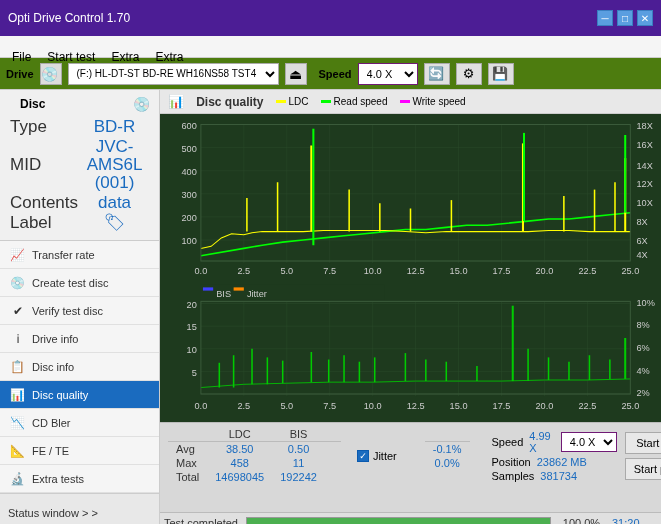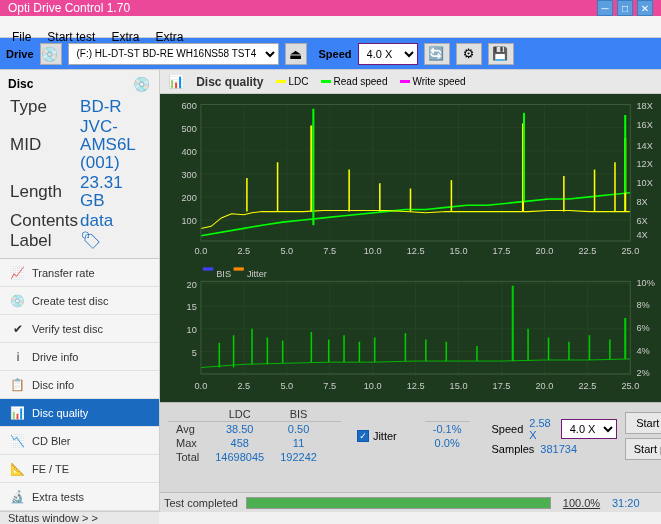--- a/index.html
+++ b/index.html
@@ -7,23 +7,23 @@
       font-family: 'Segoe UI', Tahoma, Geneva, Verdana, sans-serif;
       font-size: 11px;
       background: #f0f0f0;
       width: 661px;
       height: 524px;
       overflow: hidden;
     }
 
     
     .title-bar {
-      background: #ec4899;
+      background: #4c1d95;
       color: white;
-      height: 16px;
+      height: 36px;
       display: flex;
       align-items: center;
       justify-content: space-between;
       padding: 4px 8px;
     }
     .title-bar-title {
       font-size: 12px;
       font-weight: normal;
     }
     .title-bar-controls {
@@ -54,21 +54,21 @@
     }
     .menu-item {
       padding: 2px 8px;
       font-size: 12px;
       cursor: pointer;
       margin-top: 20px;
     }
 
     
     .drive-bar {
-      background: #3b82f6;
+      background: #4d7c0f;
       border-bottom: 1px solid #ccc;
       height: 32px;
       display: flex;
       align-items: center;
       padding: 0 6px;
       gap: 6px;
     }
     .drive-label {
       font-size: 11px;
       font-weight: bold;
@@ -141,21 +141,21 @@
       justify-content: space-between;
       margin-bottom: 4px;
     }
     .disc-info-icon {
       font-size: 14px;
       color: #555;
     }
     .disc-table { width: 100%; }
     .disc-table tr td { font-size: 17px; line-height: 18px; }
     .disc-table td:first-child { color: #333; }
-    .disc-table td:last-child { color: #1a6bbf; text-align: left; }
+    .disc-table td:last-child { color: #1a6bbf; text-align: center; }
 
     
     .nav-items { flex: 1; }
     .nav-item {
       height: 28px;
       display: flex;
       align-items: center;
       padding: 0 10px;
       cursor: pointer;
       font-size: 11px;
@@ -402,36 +402,32 @@
   <div class="drive-action-btn">⚙</div>
   <div class="drive-action-btn">💾</div>
 </div>
 
 <div class="main-container">
 
   <div class="sidebar">
 
     <div class="disc-info-panel">
       <div class="disc-info-header">
-        <span style="font-weight:bold;font-size:12px;">Disc</span>
+        <span style="font-weight:bold;font-size:12px;margin-left:12px;">Disc</span>
         <span class="disc-info-icon">💿</span>
       </div>
       <table class="disc-table">
         <tbody>
             <tr>
           <td>Type</td>
           <td>BD-R</td>
         </tr>
         <tr>
           <td>MID</td>
           <td>JVC-AMS6L (001)</td>
-        </tr>
-        <tr>
-          <td>Length</td>
-          <td>23.31 GB</td>
         </tr>
         <tr>
           <td>Contents</td>
           <td>data</td>
         </tr>
         <tr>
           <td>Label</td>
           <td>🏷</td>
         </tr>
       </tbody>
@@ -709,24 +705,28 @@
             </tr>
             <tr>
               <td></td>
             </tr>
           </tbody>
         </table>
 
         <div class="speed-info" style="margin-left:14px;">
           <div class="speed-info-row">
             <span>Speed</span>
-            <span class="speed-val">2.58 X</span>
+            <span class="speed-val">4.99 X</span>
             <select class="speed-select" style="height:20px;font-size:11px;margin-left:4px;width:56px;">
               <option>4.0 X</option>
             </select>
+          </div>
+          <div class="speed-info-row">
+            <span>Position</span>
+            <span class="speed-val">23862 MB</span>
           </div>
           <div class="speed-info-row">
             <span>Samples</span>
             <span class="speed-val">381734</span>
           </div>
         </div>
 
         <div class="start-btns">
           <button class="start-btn">Start full</button>
           <button class="start-btn">Start part</button>

